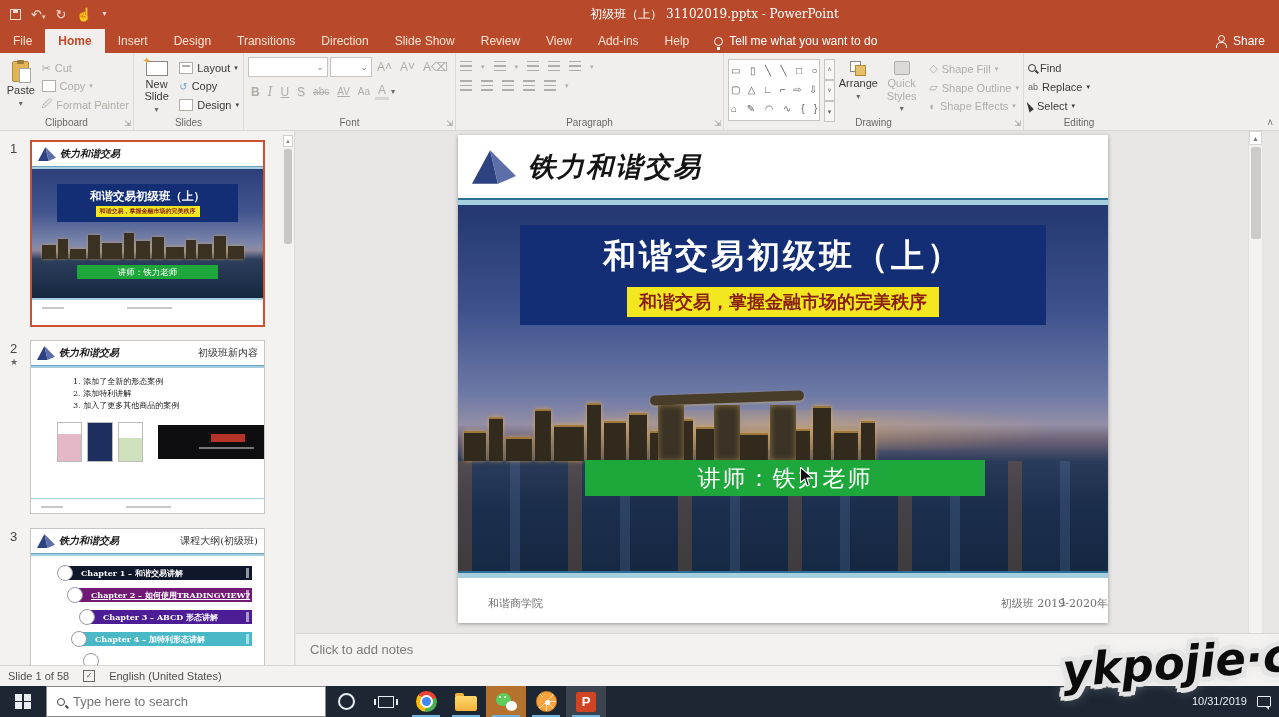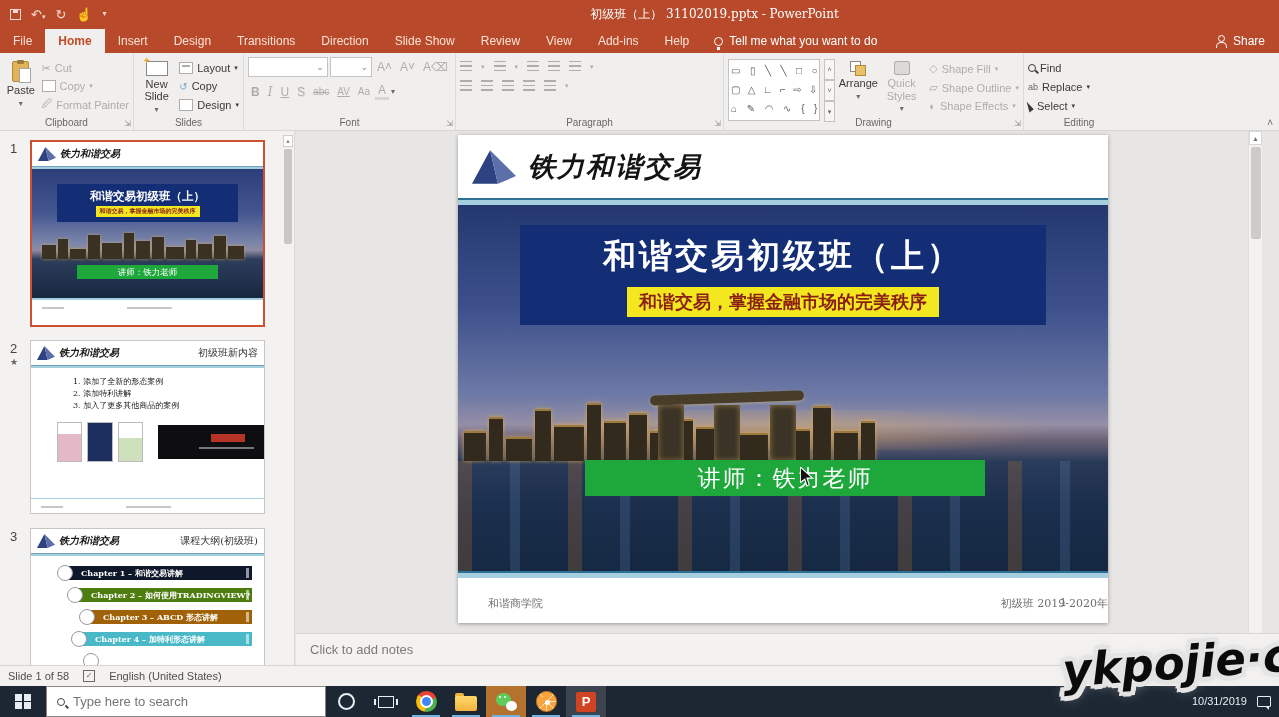--- a/index.html
+++ b/index.html
@@ -498,23 +498,23 @@
             <polygon points="14,0 20,26 34,20" fill="#5d6fa8"></polygon>
           </svg>
         <span class="mini-brand cjk">铁力和谐交易</span>
         <span class="mini-title cjk">课程大纲(初级班)</span>
       </div>
       <div class="mini-band"></div>
       <div class="t3-body">
         <span class="chap-dot" style="left:26px;top:9px"></span>
         <div class="chap cjk" style="left: 34px; top: 10px; right: 12px; background: #0f172a;">Chapter 1 – 和谐交易讲解</div>
         <span class="chap-dot" style="left:36px;top:31px"></span>
-        <div class="chap cjk" style="left: 44px; top: 32px; right: 12px; background: #4d7c0f;">Chapter 2 – 如何使用TRADINGVIEW?</div>
+        <div class="chap cjk" style="left: 44px; top: 32px; right: 12px; background: #701a75; text-decoration: underline;">Chapter 2 – 如何使用TRADINGVIEW?</div>
         <span class="chap-dot" style="left:48px;top:53px"></span>
-        <div class="chap cjk" style="left: 56px; top: 54px; right: 12px; background: #a16207;">Chapter 3 – ABCD 形态讲解</div>
+        <div class="chap cjk" style="left: 56px; top: 54px; right: 12px; background: #4c1d95;">Chapter 3 – ABCD 形态讲解</div>
         <span class="chap-dot" style="left:40px;top:75px"></span>
         <div class="chap cjk" style="left: 48px; top: 76px; right: 12px; background: rgb(73, 185, 200);">Chapter 4 – 加特利形态讲解</div>
         <span class="chap-dot" style="left:52px;top:97px"></span>
       </div>
     </div>
 
     <div class="panel-scroll">
       <div class="up">▲</div>
       <div class="thm"></div>
     </div>

